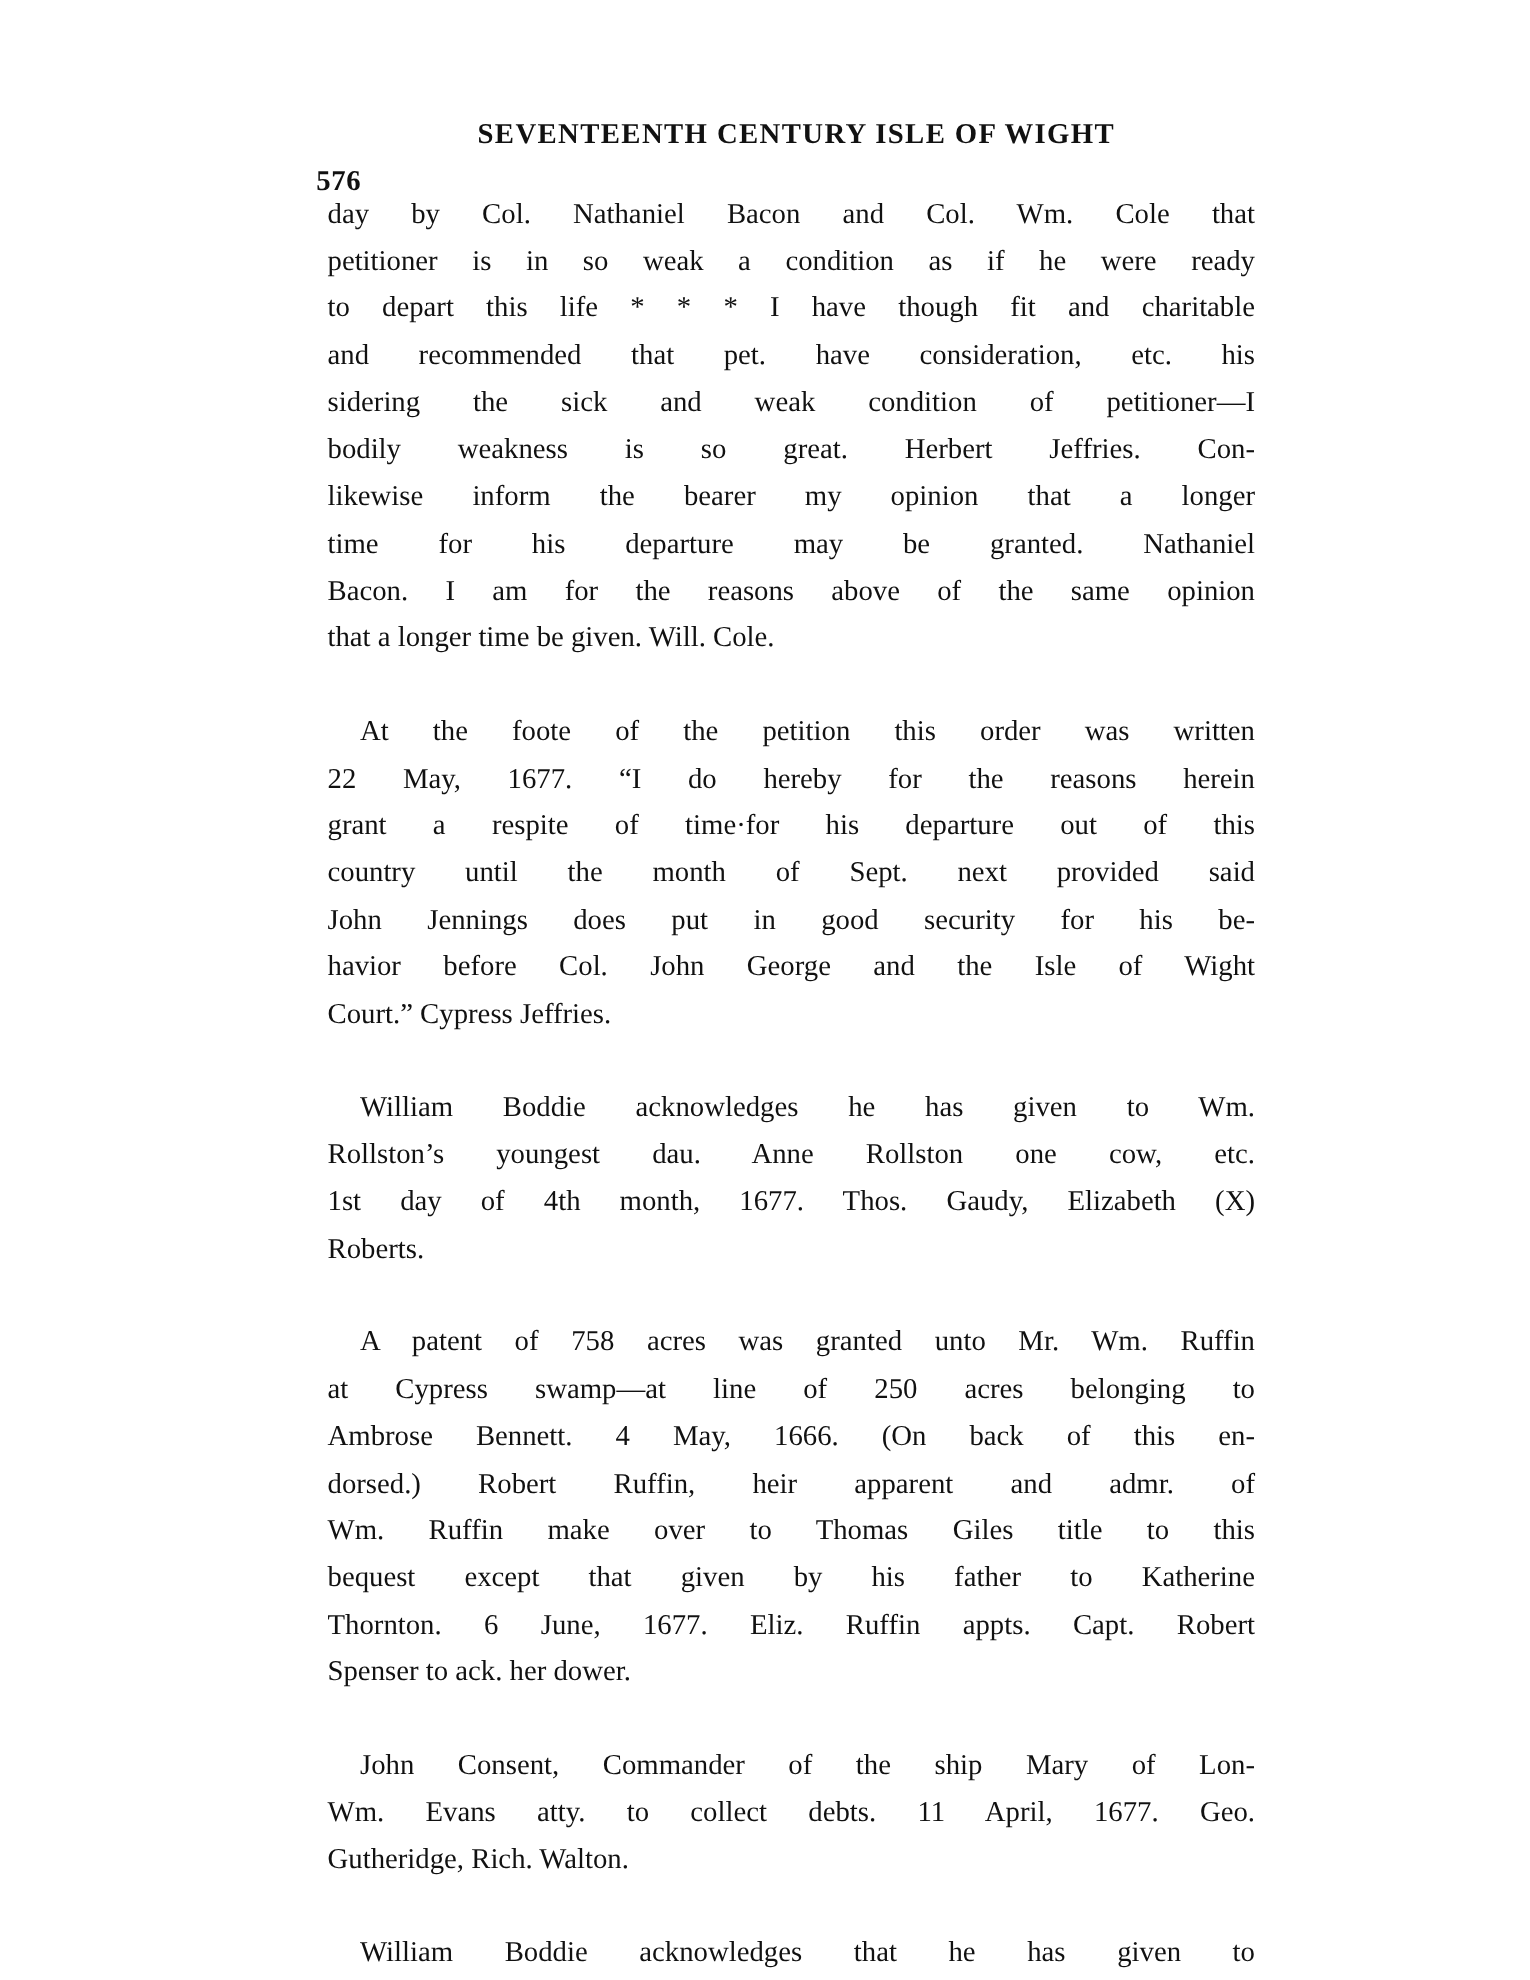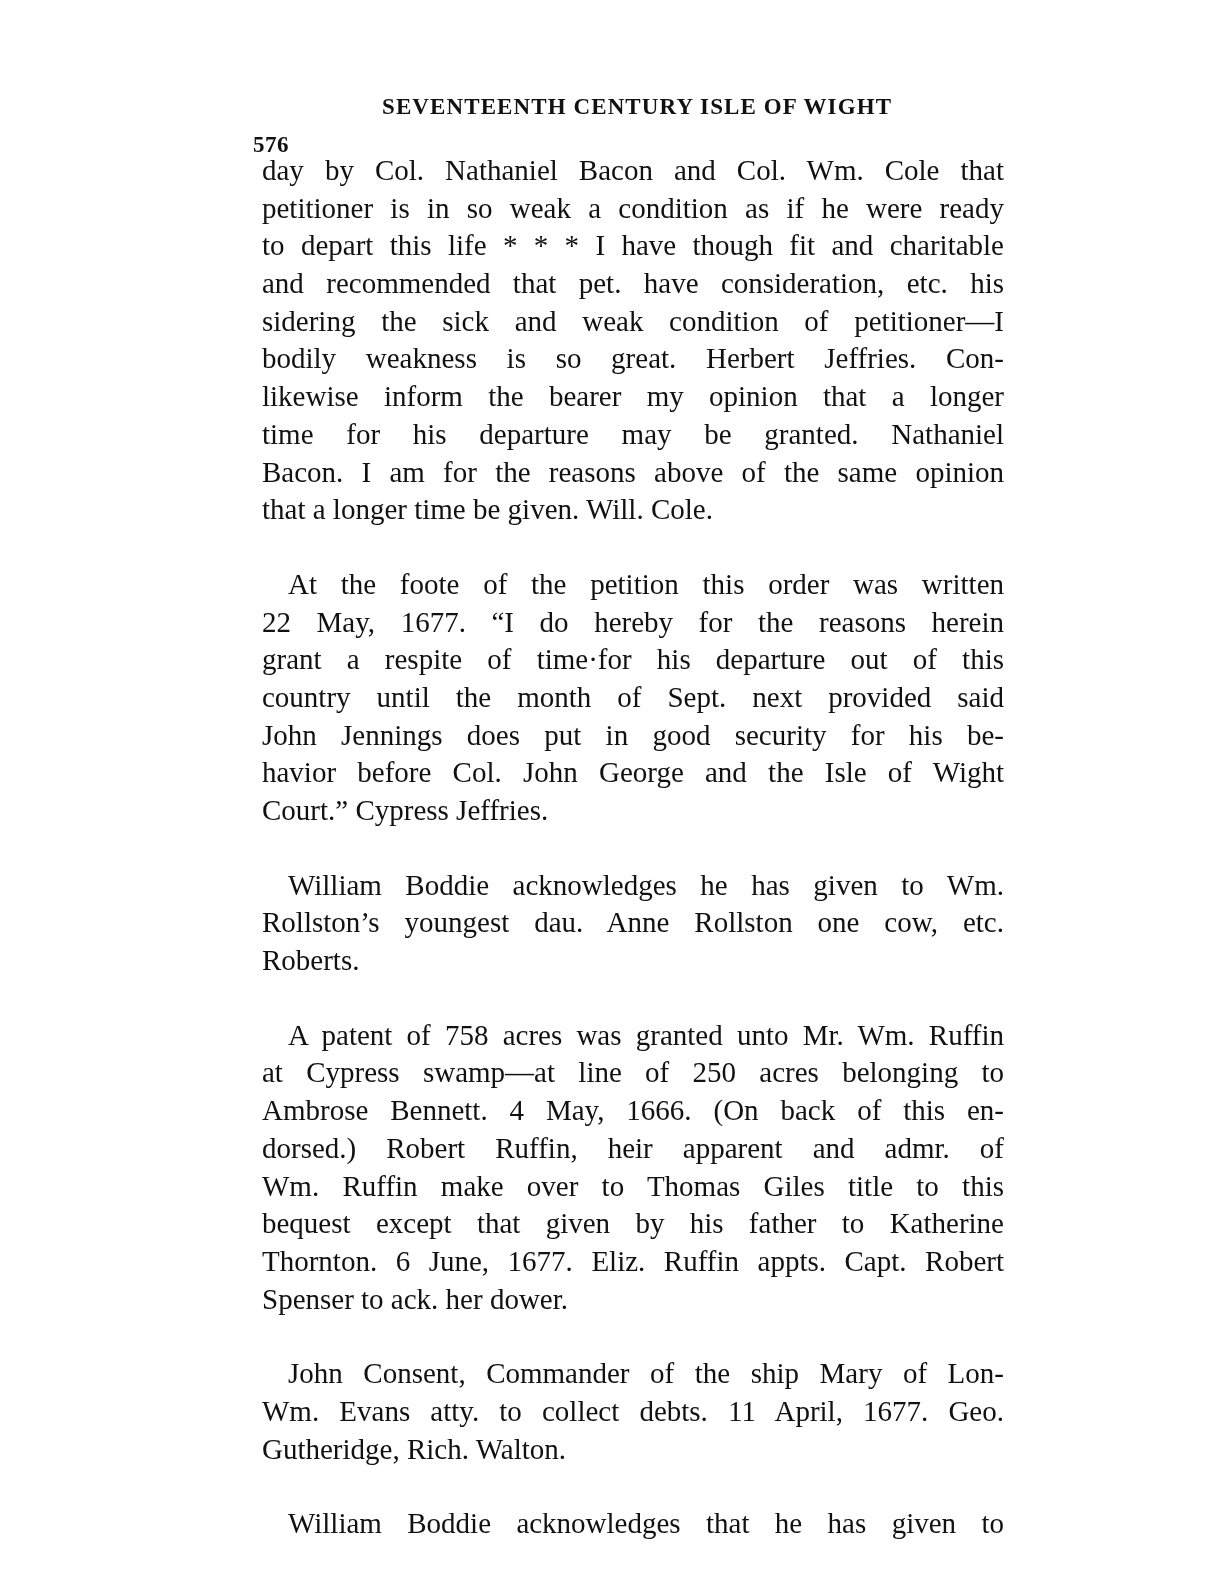--- a/index.html
+++ b/index.html
@@ -39,21 +39,21 @@
       font-weight: bold;
       letter-spacing: 1.1px;
       white-space: nowrap;
       margin-left: 14px;
     }
     .body-text {
       position: absolute;
       left: 262px;
       top: 152px;
       width: 742px;
-      font-size: 29px;
+      font-size: 23px;
     }
     .line {
       display: block;
       height: 37.7px;
       line-height: 37.7px;
       text-align: justify;
       text-align-last: justify;
       white-space: nowrap;
       overflow: visible;
     }
@@ -91,20 +91,21 @@
       <span class="line">22 May, 1677.  “I do hereby for the reasons herein</span>
       <span class="line">grant a respite of time·for his departure out of this</span>
       <span class="line">country until the month of Sept. next provided said</span>
       <span class="line">John Jennings does put in good security for his be-</span>
       <span class="line">havior before Col. John George and the Isle of Wight</span>
       <span class="line last">Court.”  Cypress Jeffries.</span>
     </div>
     <div class="paragraph">
       <span class="line indent">William Boddie acknowledges he has given to Wm.</span>
       <span class="line">Rollston’s youngest dau. Anne Rollston one cow, etc.</span>
+      <span class="line">1st day of 4th month, 1677.  Thos. Gaudy, Elizabeth (X)</span>
       <span class="line last">Roberts.</span>
     </div>
     <div class="paragraph">
       <span class="line indent">A patent of 758 acres was granted unto Mr. Wm. Ruffin</span>
       <span class="line">at Cypress swamp—at line of 250 acres belonging to</span>
       <span class="line">Ambrose Bennett.  4 May, 1666.  (On back of this en-</span>
       <span class="line">dorsed.)  Robert Ruffin, heir apparent and admr. of</span>
       <span class="line">Wm. Ruffin make over to Thomas Giles title to this</span>
       <span class="line">bequest except that given by his father to Katherine</span>
       <span class="line">Thornton.  6 June, 1677.  Eliz. Ruffin appts. Capt. Robert</span>

